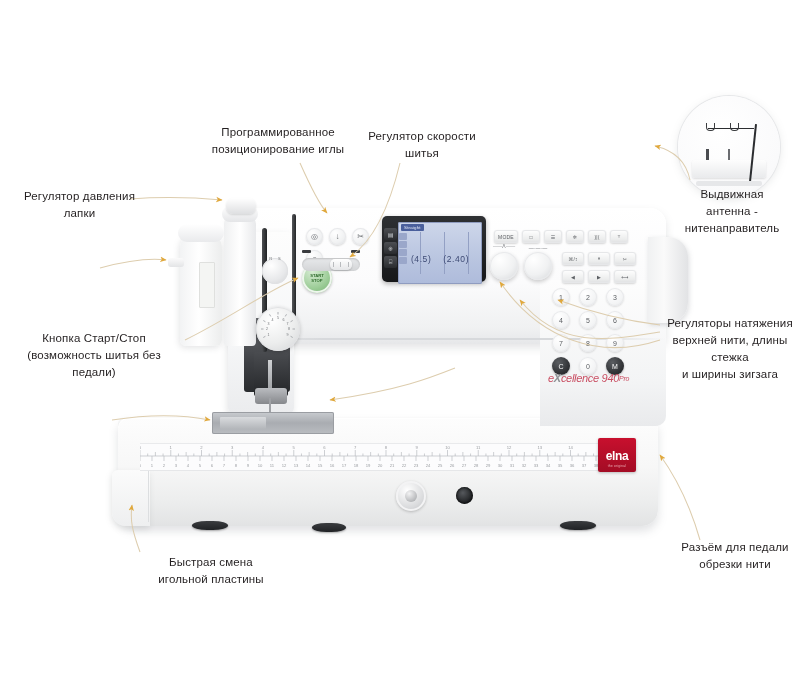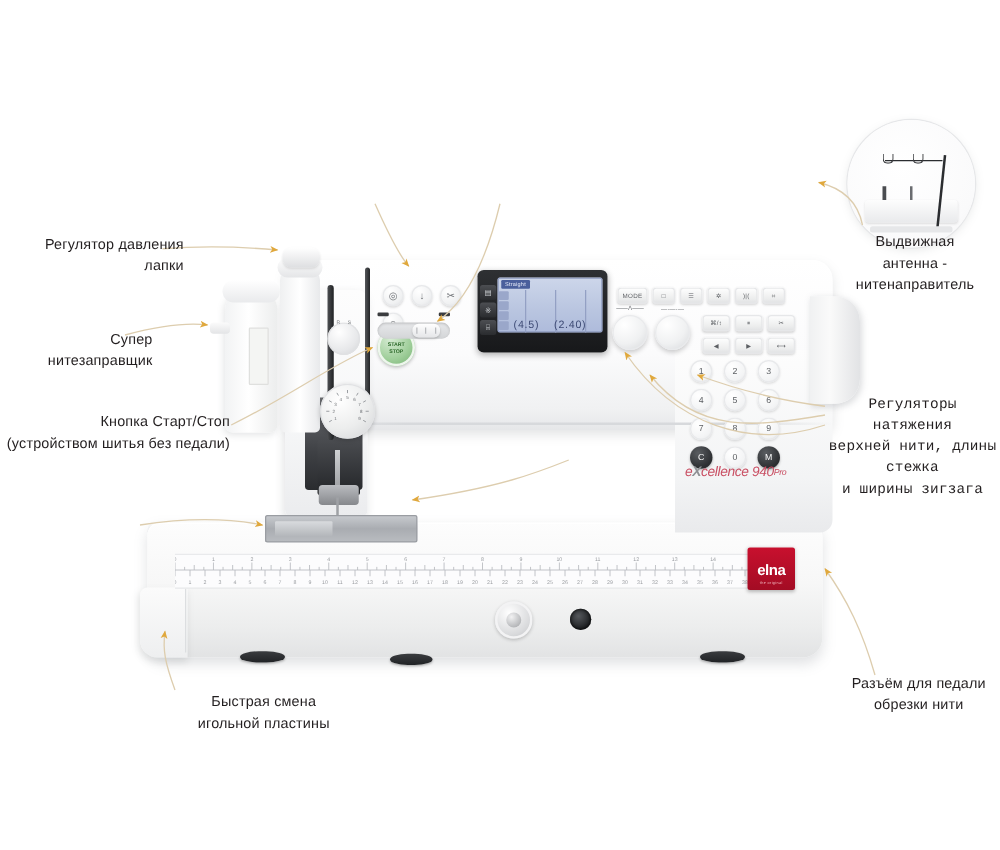--- a/index.html
+++ b/index.html
@@ -13,21 +13,21 @@
 
   
   .callout{
     position:absolute;
     font-size:11.5px;
     line-height:17px;
     color:#231f20;
     letter-spacing:.15px;
     white-space:pre-line;
   }
-  .callout.c-right{text-align:right;}
+  .callout.c-right{text-align:center;}
   .callout.c-center{text-align:center;}
 
   
   #lines{position:absolute;left:0;top:0;width:800px;height:680px;pointer-events:none;}
 
   
   .mach{position:absolute;}
 
   
   #bed{
@@ -224,21 +224,21 @@
   .slMark{position:absolute;width:9px;height:3px;background:#3a3c3f;border-radius:1px;}
 
   
   #lcdFrame{
     left:382px;top:216px;width:104px;height:66px;
     background:linear-gradient(180deg,#2e3033,#17181a);
     border-radius:5px;
     box-shadow:0 2px 5px rgba(0,0,0,.3);
   }
   #lcd{
-    left:398px;top:222px;width:84px;height:44px;
+    left:398px;top:222px;width:84px;height:62px;
     background:linear-gradient(180deg,#cdd6ea,#b9c5e0 60%,#aebbdb);
     border-radius:2px;
     box-shadow:inset 0 0 0 1px #8f9cc0;
     overflow:hidden;
   }
   #lcdTitle{
     position:absolute;left:3px;top:2px;height:7px;padding:0 3px;
     background:#4a5f9c;color:#e9eefb;font-size:4.4px;line-height:7px;border-radius:1px;
     letter-spacing:.2px;
   }
@@ -734,37 +734,39 @@
       <path d="M660,325 C620,320 585,310 558,300"></path>
       <path d="M660,332 C610,340 560,350 520,300"></path>
       <path d="M660,340 C600,360 540,340 500,282"></path>
 
       <path d="M140,552 C132,530 130,520 132,505"></path>
 
       <path d="M700,540 C690,505 678,480 660,455"></path>
     </g>
   </svg>
 
-
+  <div class="callout c-center" style="left:193px;top:124px;width:170px;">Программированное
+позиционирование иглы</div>
+
+  <div class="callout c-center" style="left:352px;top:128px;width:140px;">Регулятор скорости
+шитья</div>
 
   <div class="callout c-center" style="left:662px;top:186px;width:140px;">Выдвижная
 антенна - нитенаправитель</div>
 
   <div class="callout c-right" style="left:12px;top:188px;width:135px;">Регулятор давления
 лапки</div>
 
-  <div class="callout c-right" style="left:12px;top:264px;width:110px;">Супер
-нитезаправщик</div>
 
   <div class="callout c-right" style="left:4px;top:330px;width:180px;">Кнопка Старт/Стоп
-(устройством шитья без педали)</div>
-
-
-
-  <div class="callout c-center" style="left:660px;top:315px;width:140px;font-family:Liberation Mono, monospace;">Регуляторы натяжения
+(возможность шитья без педали)</div>
+
+
+
+  <div class="callout c-center" style="left:660px;top:315px;width:140px;">Регуляторы натяжения
 верхней нити, длины стежка
 и ширины зигзага</div>
 
   <div class="callout c-center" style="left:674px;top:539px;width:122px;">Разъём для педали
 обрезки нити</div>
 
   <div class="callout c-center" style="left:146px;top:554px;width:130px;">Быстрая смена
 игольной пластины</div>
 
 </div>

